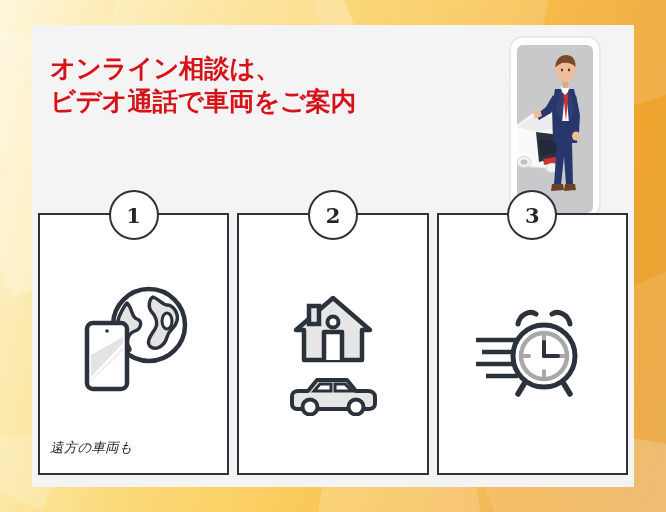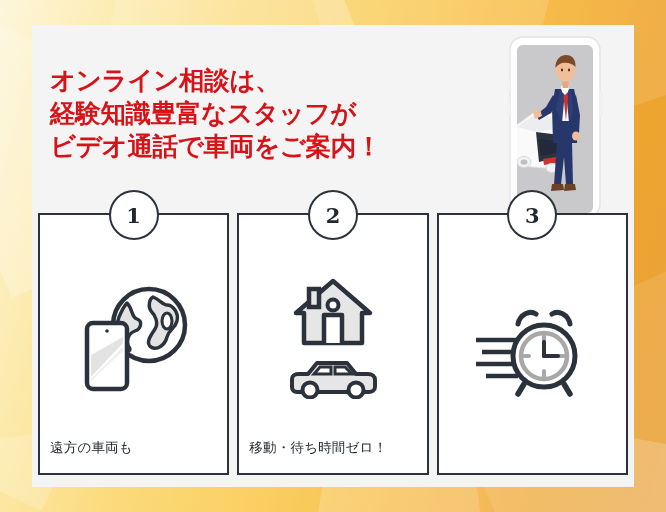--- a/index.html
+++ b/index.html
@@ -86,21 +86,20 @@
   #headline {
     position: absolute;
     left: 18px;  top: 27px;
     color: #D61318;
     font-family: "DejaVu Sans", "Liberation Sans", sans-serif;
     font-weight: bold;
     font-size: 25.5px;
     line-height: 33px;
     letter-spacing: -0.3px;
     white-space: pre;
-    margin-top: 12px;
   }
   #headline .hl-line { display: block; }
 
   
   #hero-phone {
     position: absolute;
     left: 474px; top: 10px;
     width: 98px; height: 182px;
   }
 
@@ -154,20 +153,21 @@
     padding-top: 20px;
   }
   .card-caption {
     font-family: "DejaVu Sans", "Liberation Sans", sans-serif;
     font-size: 13.5px;
     line-height: 19px;
     color: #1E242C;
     padding: 0 8px 16px 10px;
     white-space: pre;
     letter-spacing: 0.2px;
+    font-style: italic;
   }
   .card-caption .cap-line { display: block; }
 
   
   .stack { display: flex; flex-direction: column; align-items: center; gap: 6px; }
 </style>
 </head>
 <body>
 
 <div id="stage">
@@ -175,21 +175,21 @@
   <div class="facet facet-a"></div>
   <div class="facet facet-b"></div>
   <div class="facet facet-c"></div>
   <div class="facet facet-d"></div>
   <div class="facet facet-e"></div>
   <div class="facet facet-f"></div>
   <div class="facet facet-g"></div>
 
   <div id="panel">
 
-    <h1 id="headline"><span class="hl-line">オンライン相談は、</span><span class="hl-line">経験知識豊富なスタッフが</span><span class="hl-line">ビデオ通話で車両をご案内！</span></h1>
+    <h1 id="headline"><span class="hl-line">オンライン相談は、</span><span class="hl-line">ビデオ通話で車両をご案内</span></h1>
 
     <div id="hero-phone">
       <svg width="98" height="182" viewBox="0 0 98 182" xmlns="http://www.w3.org/2000/svg">
 
         <rect x="4" y="2" width="90" height="180" rx="13" ry="13" fill="#FFFFFF" stroke="#E3E3E5" stroke-width="1.5"></rect>
 
         <rect x="1.5" y="44" width="3" height="12" rx="1.5" fill="#F0F0F2"></rect>
         <rect x="1.5" y="62" width="3" height="18" rx="1.5" fill="#F0F0F2"></rect>
         <rect x="93.5" y="56" width="3.5" height="26" rx="1.75" fill="#F0F0F2"></rect>
 
@@ -282,21 +282,20 @@
             </svg>
             <svg width="98" height="44" viewBox="0 0 98 44" xmlns="http://www.w3.org/2000/svg">
               <path d="M8 32 L8 24 C8 21, 11 19, 14 19 L24 19 L33 8 L63 8 L72 19 L84 19 C88 19, 91 21, 91 25 L91 32 C91 35, 88 37, 85 37 L13 37 C10 37, 8 35, 8 32 Z" fill="#E6E6E7" stroke="#2C323C" stroke-width="4" stroke-linejoin="round"></path>
               <path d="M36 12 L47 12 L47 19 L30 19 Z" fill="#FFFFFF" stroke="#2C323C" stroke-width="3"></path>
               <path d="M51 12 L61 12 L68 19 L51 19 Z" fill="#FFFFFF" stroke="#2C323C" stroke-width="3"></path>
               <circle cx="26" cy="35" r="7.5" fill="#FFFFFF" stroke="#2C323C" stroke-width="4"></circle>
               <circle cx="72" cy="35" r="7.5" fill="#FFFFFF" stroke="#2C323C" stroke-width="4"></circle>
             </svg>
           </div>
         </div>
-        <div class="card-caption"><span class="cap-line">移動・待ち時間ゼロ！</span></div>
       </div>
 
       <div class="card">
         <div class="badge-notch"></div>
         <div class="badge">3</div>
         <div class="card-art">
           <svg width="120" height="96" viewBox="0 0 120 96" xmlns="http://www.w3.org/2000/svg">
 
             <g stroke="#2C323C" stroke-width="4.5" stroke-linecap="butt">
               <line x1="4" y1="34" x2="44" y2="34"></line>

